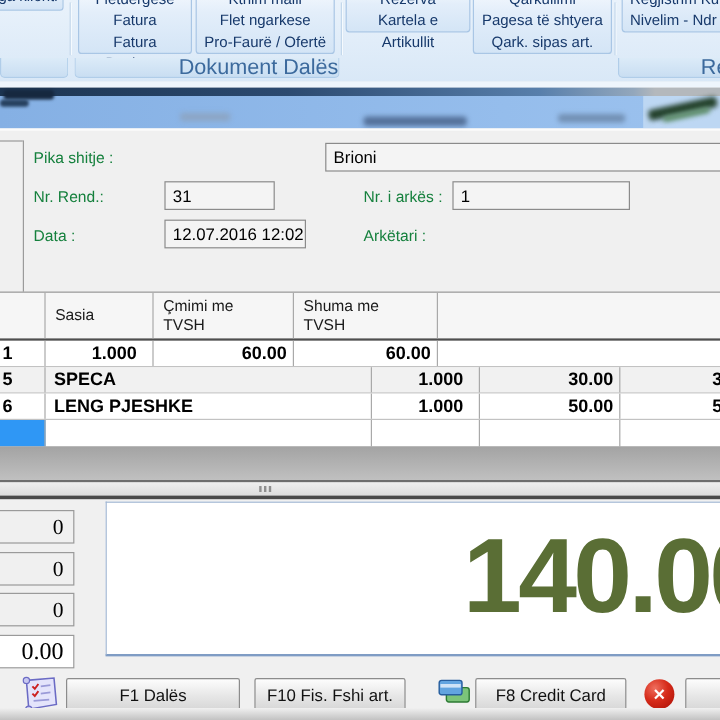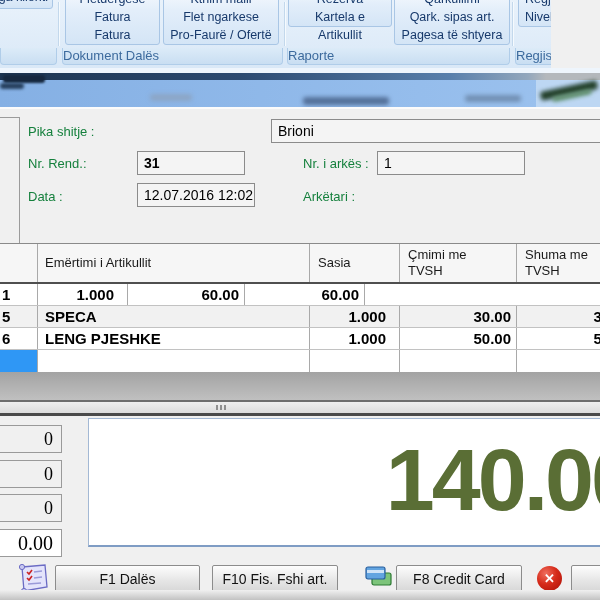--- a/index.html
+++ b/index.html
@@ -1,29 +1,29 @@
 <!DOCTYPE html>
 <html><head>
 <meta charset="utf-8">
 <style>
   html,body{margin:0;padding:0;}
   #app{position:relative;width:600px;height:600px;overflow:hidden;background:#f0f0f0;
        font-family:"Liberation Sans",sans-serif;color:#000;}
   
-  .ribbon{position:absolute;left:0;top:0;width:551px;height:68px;overflow:hidden;
+  .ribbon{position:absolute;left:0;top:0;width:600px;height:68px;overflow:hidden;
           background:linear-gradient(#e9f2fb,#d9e8f7);}
   .rbtn{position:absolute;border:1px solid #a9c6e5;border-radius:3px;
         background:linear-gradient(#f8fbfe,#e3eefa 40%,#d4e5f6);
         color:#17396b;font-size:12.5px;line-height:18px;padding:2px 4px;text-align:center;
         box-sizing:border-box;}
   .rbtn-right{text-align:right;}
   .rbtn-left{text-align:left;}
   .rband{position:absolute;top:48px;height:17px;border:1px solid #b0cde9;border-top:none;
          border-radius:0 0 4px 4px;background:linear-gradient(#dcebf8,#c9def2);
-         color:#3c6a9d;font-size:13px;line-height:16px;text-align:left;box-sizing:border-box;}
+         color:#3c6a9d;font-size:18px;line-height:16px;text-align:right;box-sizing:border-box;}
   .rsep{position:absolute;top:2px;height:44px;width:1px;background:#c3d8ec;border-right:1px solid #f5fafe;}
   
   .strip{position:absolute;left:0;top:68px;width:600px;height:5px;background:#eef5fc;}
   .navybar{position:absolute;left:0;top:73px;width:600px;height:7px;
            background:linear-gradient(to right,#1c3450,#2c4a70 40%,#587fab 75%,#93a7bc 88%,#b4b8bc 91%,#b4b8bc);}
   .bluebar{position:absolute;left:0;top:80px;width:600px;height:27px;
            background:linear-gradient(to right,#85b0e4,#95bdec 70%,#9cc2ee);}
   .bluepatch{position:absolute;left:536px;top:80px;width:64px;height:27px;background:#bdd7f3;}
   .blob{position:absolute;border-radius:3px;}
   .wline{position:absolute;left:0;top:107px;width:600px;height:2px;background:#fbfbfb;}
@@ -108,25 +108,22 @@
       <span>Dokument Dalës</span>
     </div>
     <div class="rsep" style="left:284px;"></div>
 
     <div class="rbtn" style="left:288px;top:-13px;width:104px;height:40px;">
       <div>Rezerva</div>
       <div>Kartela e Artikullit</div>
     </div>
     <div class="rbtn" style="left:394px;top:-13px;width:116px;height:58px;">
       <div>Qarkullimi</div>
+      <div>Pagesa të shtyera</div>
       <div>Qark. sipas art.</div>
-      <div>Pagesa të shtyera</div>
-    </div>
-    <div class="rband" style="left:287px;width:223px;">
-      <span>Raporte</span>
     </div>
     <div class="rsep" style="left:512px;"></div>
 
     <div class="rbtn rbtn-left" style="left:518px;top:-13px;width:132px;height:40px;padding-left:6px;">
       <div>Regjistrim Ku</div>
       <div>Nivelim - Ndr</div>
     </div>
     <div class="rband" style="left:515px;width:131px;">
       <span>Regjistr</span>
     </div>
@@ -145,32 +142,31 @@
   <div class="blob" style="left:540px;top:86px;width:58px;height:9px;background:#24412c;filter:blur(2px);transform:rotate(-12deg);"></div>
   <div class="blob" style="left:552px;top:93px;width:40px;height:5px;background:#5d8f68;filter:blur(2px);transform:rotate(-12deg);"></div>
   <div class="wline"></div>
   <div class="gb-v"></div>
   <div class="gb-h"></div>
 
   <div class="flabel" style="left:28px;top:124px;">Pika shitje :</div>
   <div class="fbox" style="left:271px;top:119px;width:369px;">Brioni</div>
 
   <div class="flabel" style="left:28px;top:156px;">Nr. Rend.:</div>
-  <div class="fbox" style="left:137px;top:151px;width:108px;font-weight:bold;">31</div>
+  <div class="fbox" style="left:137px;top:151px;width:92px;">31</div>
   <div class="flabel" style="left:303px;top:156px;">Nr. i arkës :</div>
   <div class="fbox" style="left:377px;top:151px;width:148px;">1</div>
 
   <div class="flabel" style="left:28px;top:189px;">Data :</div>
   <div class="fbox" style="left:137px;top:183px;width:118px;">12.07.2016 12:02</div>
   <div class="flabel" style="left:303px;top:189px;">Arkëtari :</div>
 
   <div class="tbl">
     <div class="trow head">
       <div class="cell c-no"></div>
-      <div class="cell c-name">Emërtimi i Artikullit</div>
       <div class="cell c-qty">Sasia</div>
       <div class="cell c-price">
         <div>Çmimi me</div>
         <div>TVSH</div>
       </div>
       <div class="cell c-sum">
         <div>Shuma me</div>
         <div>TVSH</div>
       </div>
     </div>

